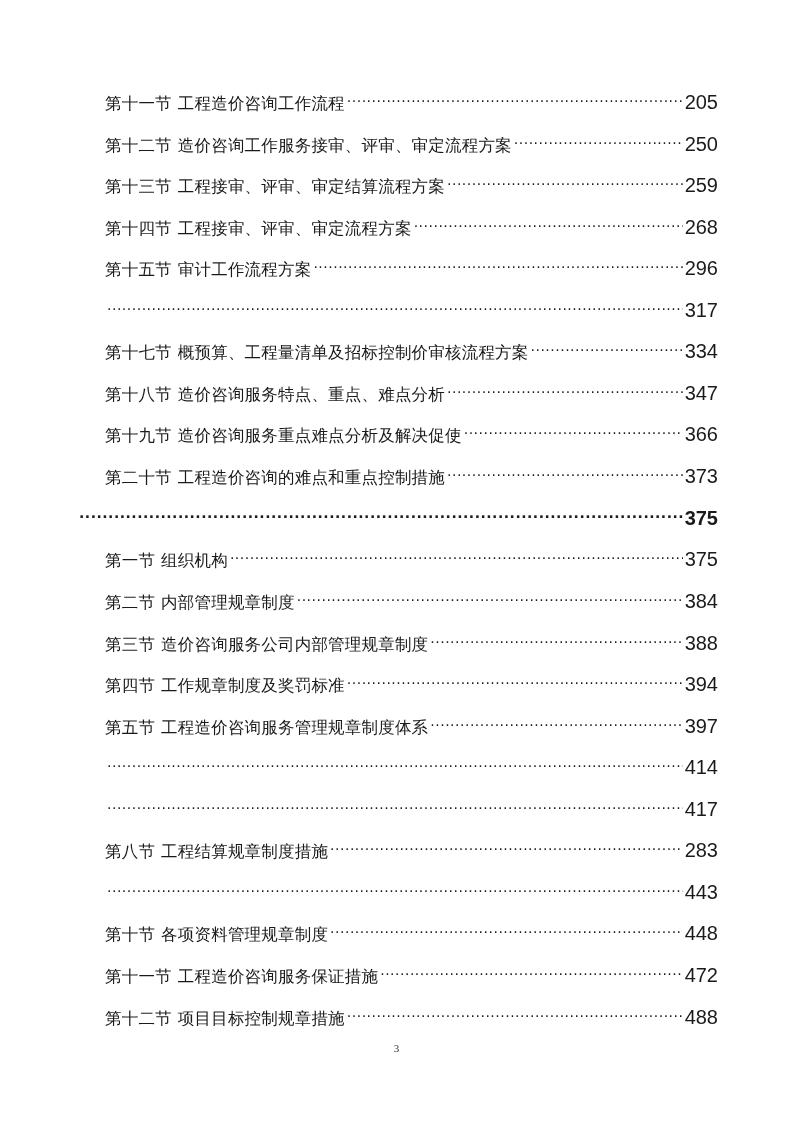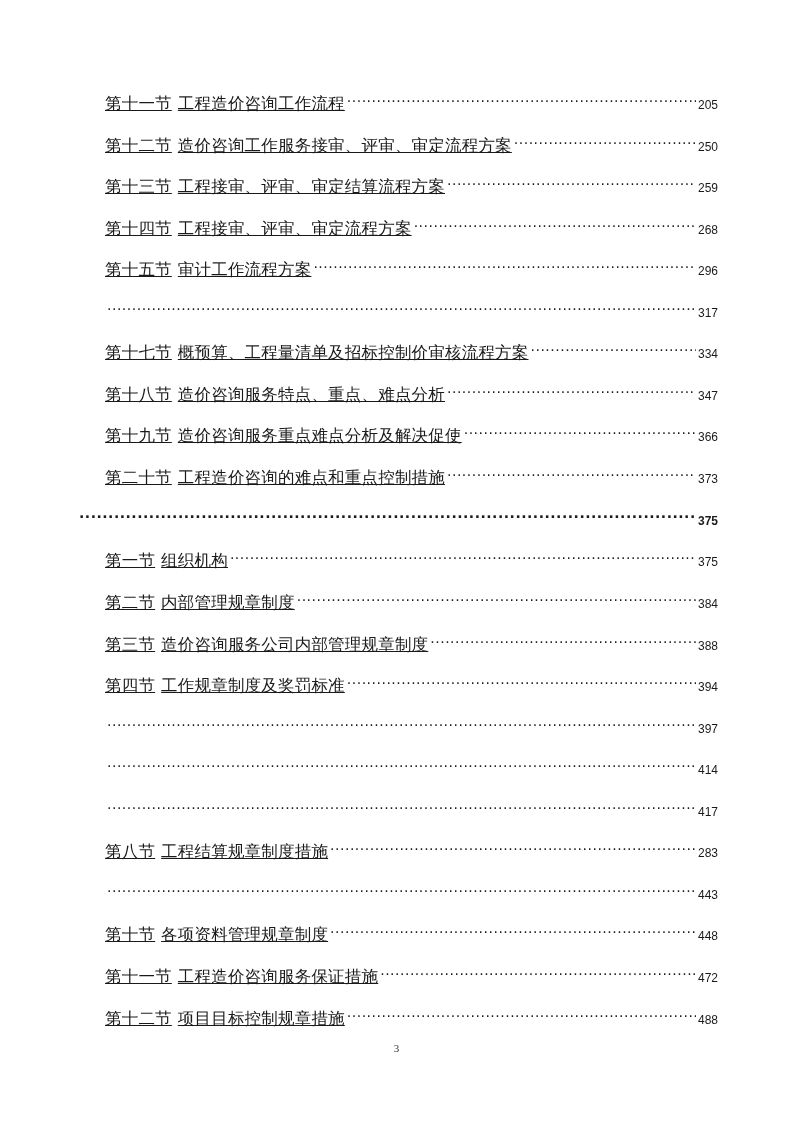--- a/index.html
+++ b/index.html
@@ -3,26 +3,26 @@
   <meta charset="utf-8">
   <style>
     html, body { margin: 0; padding: 0; background: #ffffff; }
     body { width: 793px; height: 1122px; position: relative; overflow: hidden;
            font-family: "DejaVu Sans", "Liberation Sans", sans-serif; color: #1a1a1a; }
     .toc { position: absolute; left: 0; top: 0; width: 793px; }
     .entry { position: absolute; display: flex; align-items: baseline; height: 24px;
              font-size: 16.5px; line-height: 24px; white-space: nowrap; }
     .entry.section { left: 105px; width: 613px; }
     .entry.chapter { left: 77px; width: 641px; font-weight: bold; }
-    .entry .label { flex: 0 0 auto; letter-spacing: 0.2px; text-decoration: underline; }
+    .entry .label { flex: 0 0 auto; letter-spacing: 0.2px; }
     .entry .num { margin-right: 6px; }
     .entry .leader { flex: 1 1 auto; overflow: hidden; margin: 0 2px; position: relative; height: 24px; }
     .entry .leader::before { content: "..................................................................................................................................................................................................................................................";
              position: absolute; left: 0; bottom: 0; letter-spacing: 0.5px; font-size: 14px; line-height: 24px; }
-    .entry .page { flex: 0 0 auto; font-family: "Liberation Sans", sans-serif; font-size: 12px; }
+    .entry .page { flex: 0 0 auto; font-family: "Liberation Sans", sans-serif; font-size: 20px; }
     .page-number { position: absolute; left: 0; width: 793px; top: 1042px; text-align: center;
                    font-family: "Liberation Serif", serif; font-size: 11px; color: #333; }
   </style>
 </head>
 <body>
 
 <div class="toc">
   <div class="entry section" style="top:85px">
     <span class="label"><span class="num">第十一节</span><span>工程造价咨询工作流程</span></span>
     <span class="leader"></span>
@@ -90,20 +90,21 @@
     <span class="label"><span class="num">第三节</span><span>造价咨询服务公司内部管理规章制度</span></span>
     <span class="leader"></span>
     <span class="page">388</span>
   </div>
   <div class="entry section" style="top:667px">
     <span class="label"><span class="num">第四节</span><span>工作规章制度及奖罚标准</span></span>
     <span class="leader"></span>
     <span class="page">394</span>
   </div>
   <div class="entry section" style="top:709px">
+    <span class="label"><span class="num">第五节</span><span>工程造价咨询服务管理规章制度体系</span></span>
     <span class="leader"></span>
     <span class="page">397</span>
   </div>
   <div class="entry section" style="top:750px">
     <span class="leader"></span>
     <span class="page">414</span>
   </div>
   <div class="entry section" style="top:792px">
     <span class="leader"></span>
     <span class="page">417</span>

